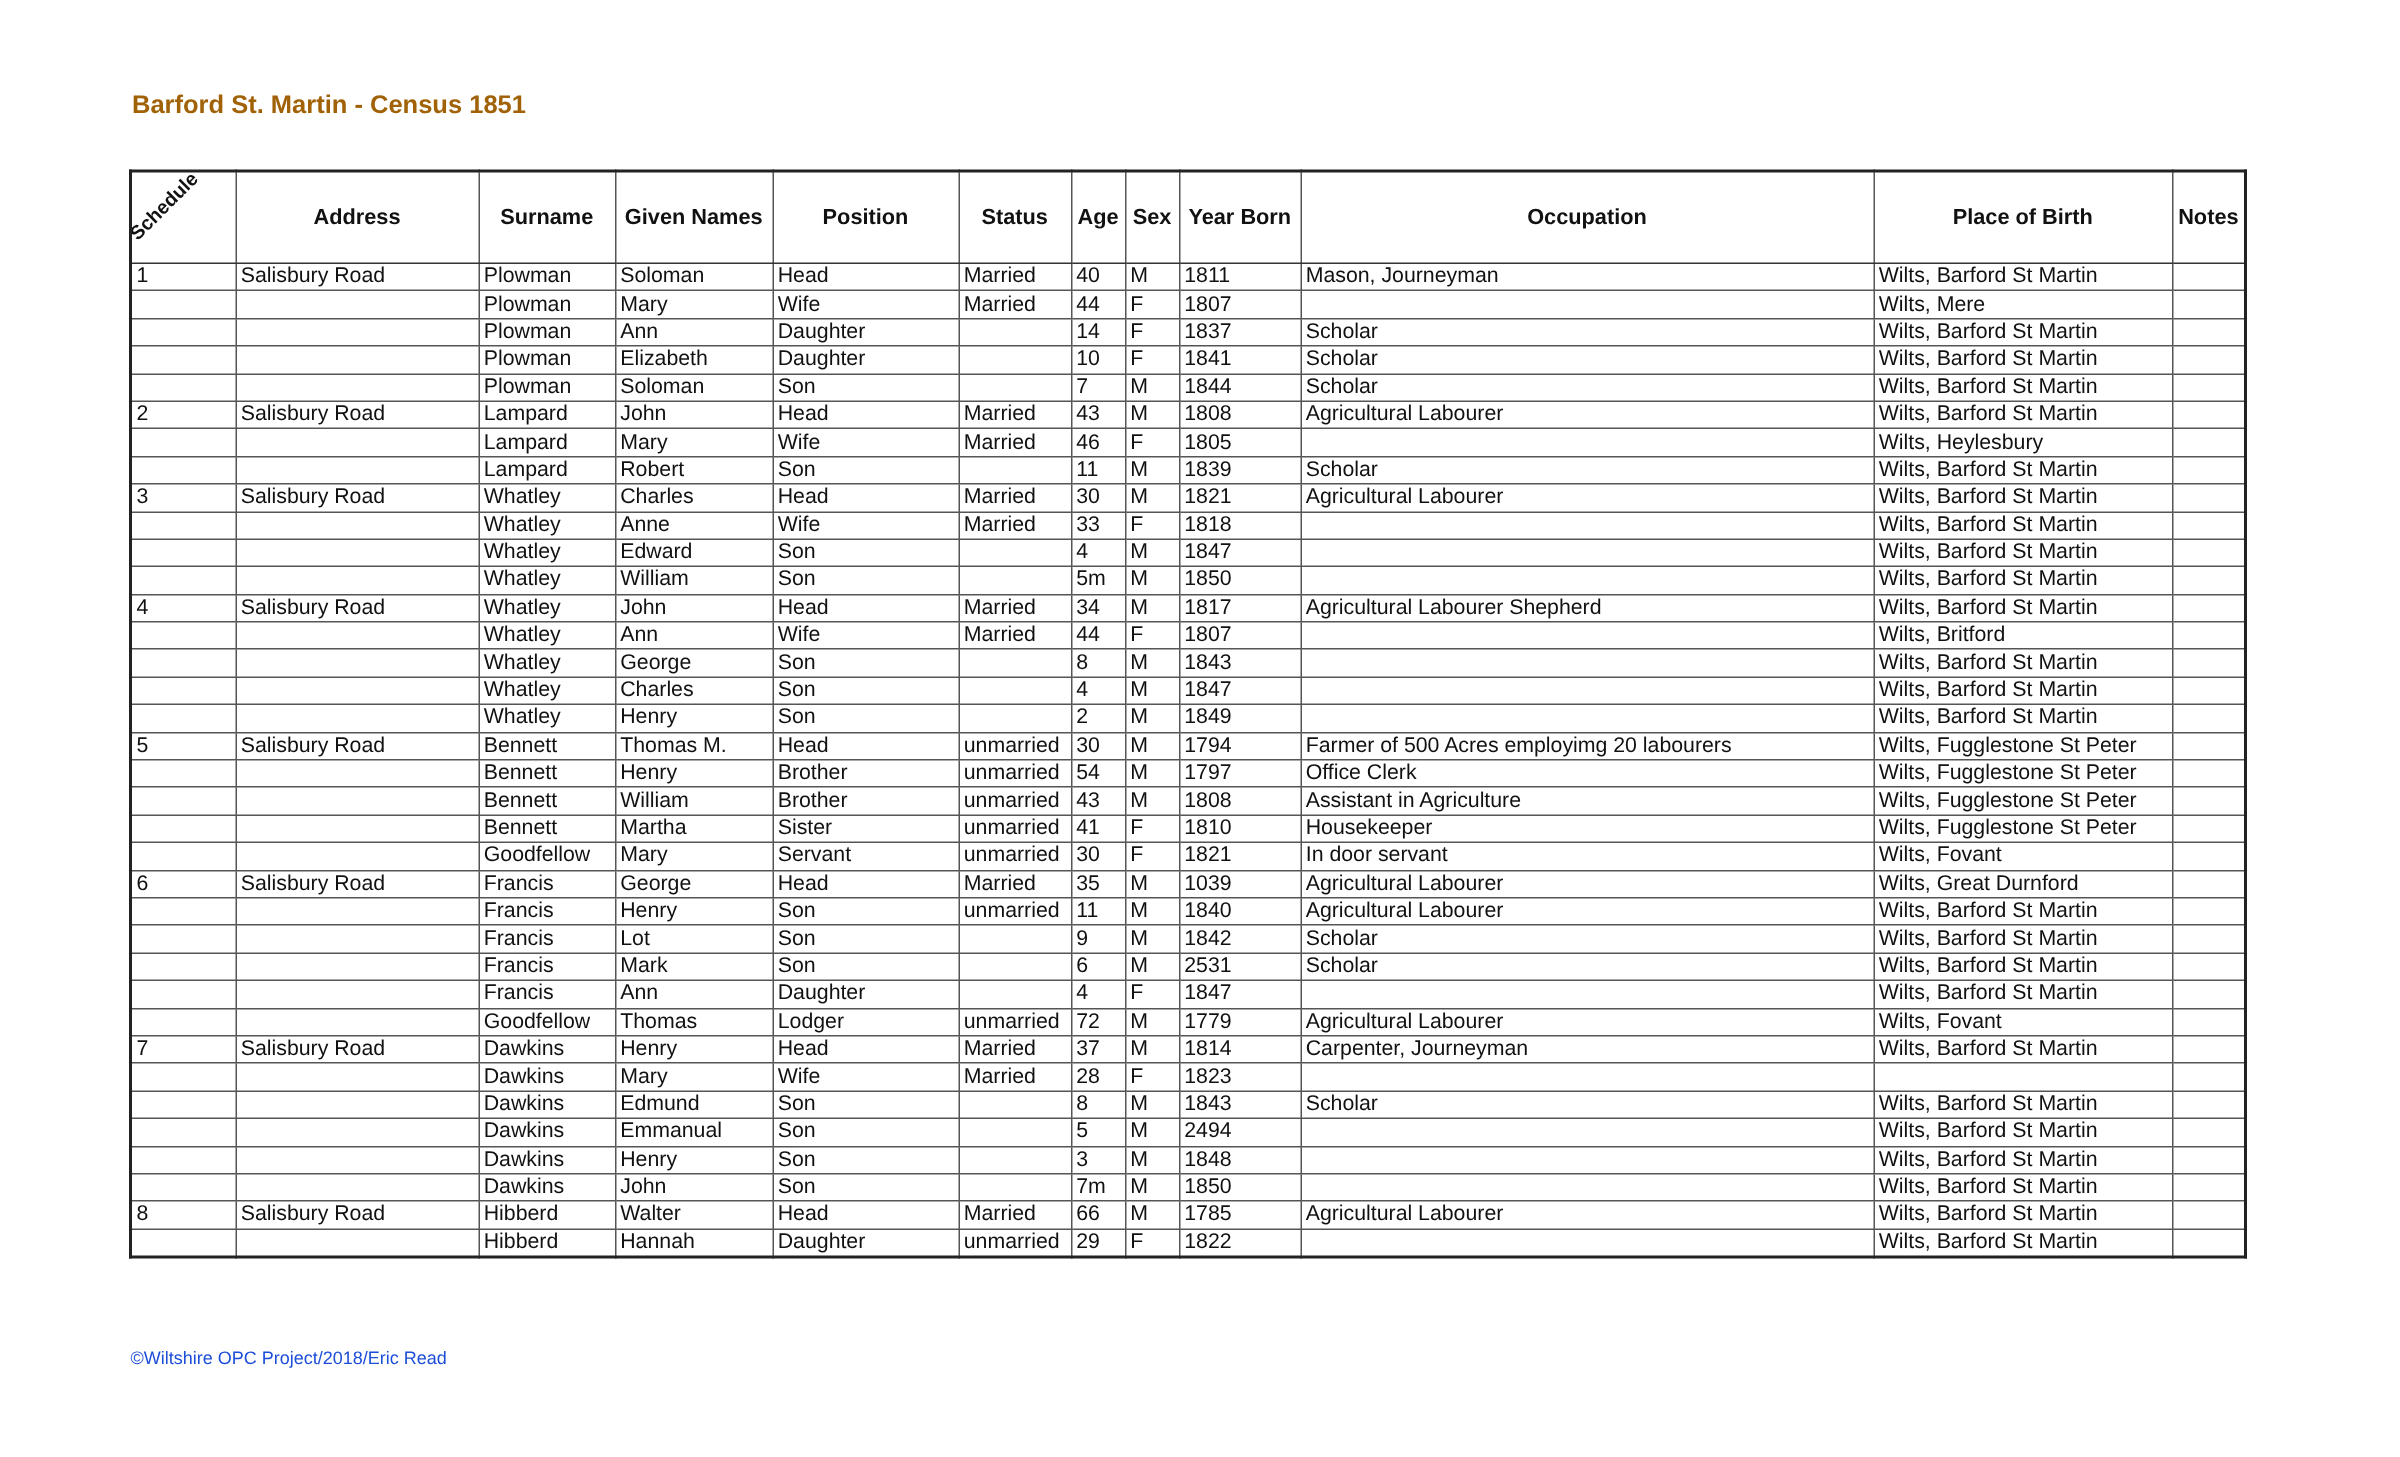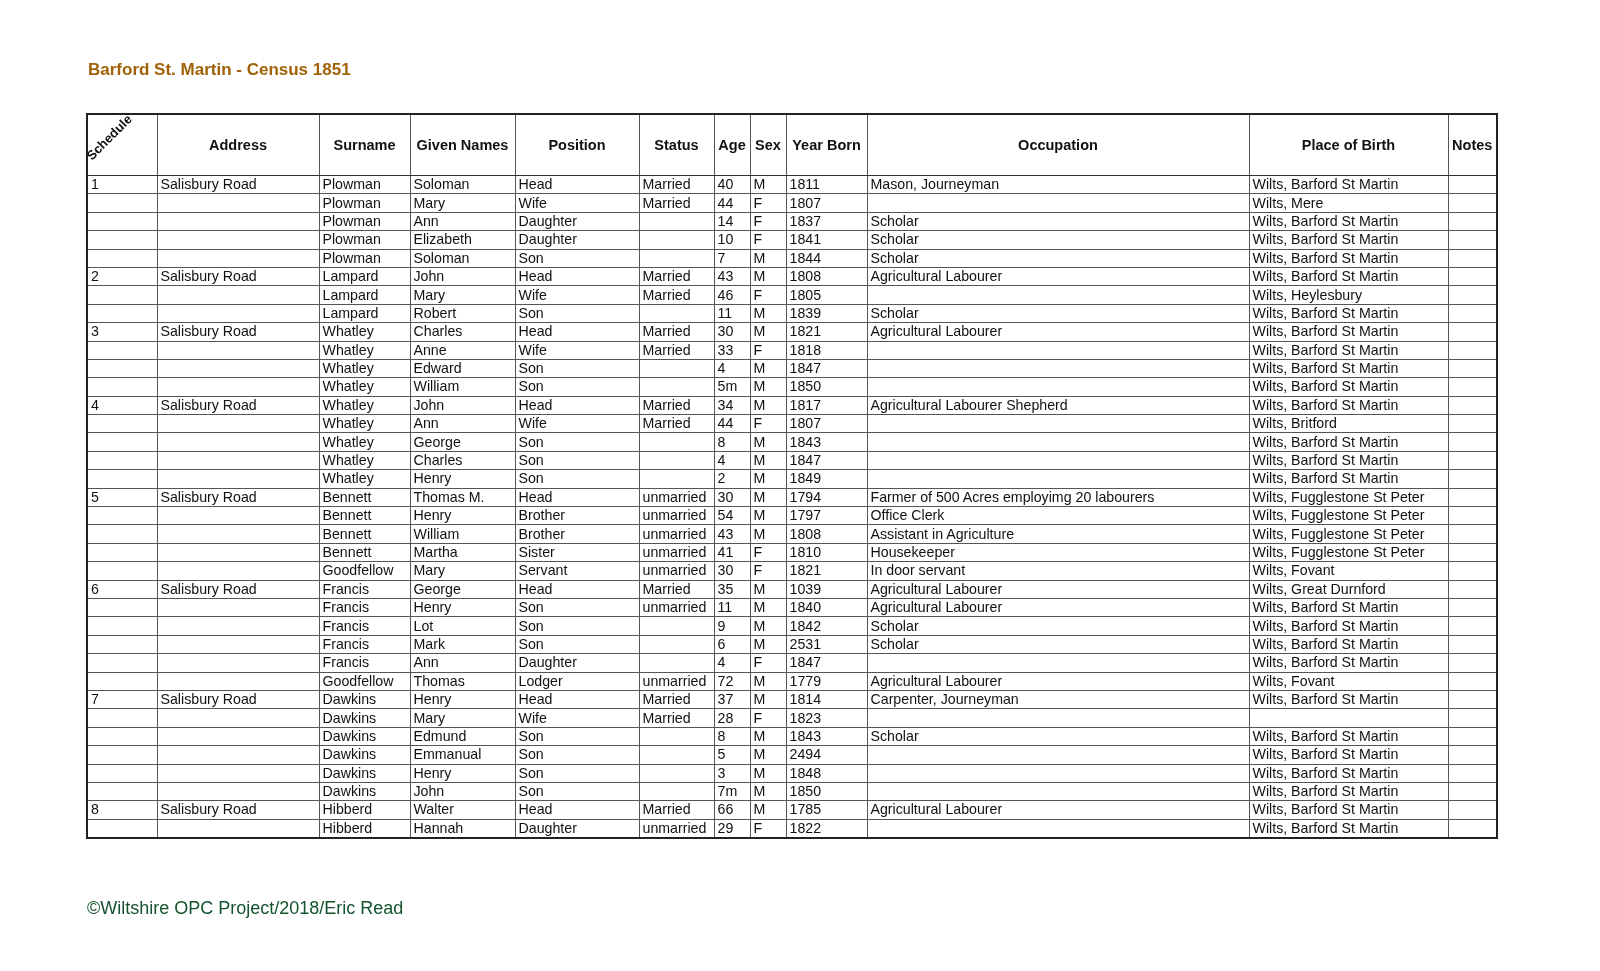--- a/index.html
+++ b/index.html
@@ -28,21 +28,21 @@
     font-size: 14.5px; border-bottom: 1.5px solid #333;
   }
   .census tbody td { height: 17.4px; line-height: 17px; }
   .census thead th.schedule-head { position: relative; }
   .census thead th.schedule-head span {
     position: absolute; left: 6px; bottom: 12px;
     transform: rotate(-45deg); transform-origin: left bottom;
     font-size: 13px;
   }
   .footer {
-    position: absolute; left: 87px; top: 898px; font-size: 18px; color: #14532d;
+    position: absolute; left: 87px; top: 898px; font-size: 12px; color: #1d4ed8;
   }
 </style>
 </head>
 <body>
 
 <div class="title">Barford St. Martin - Census 1851</div>
 
 <table class="census">
   <colgroup>
     <col style="width:70px">

